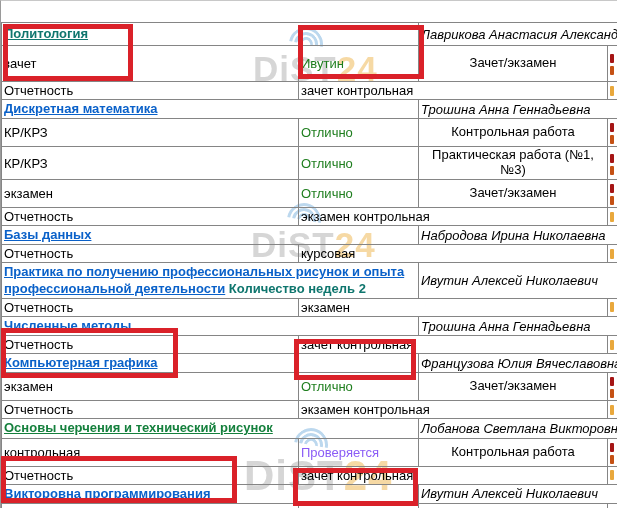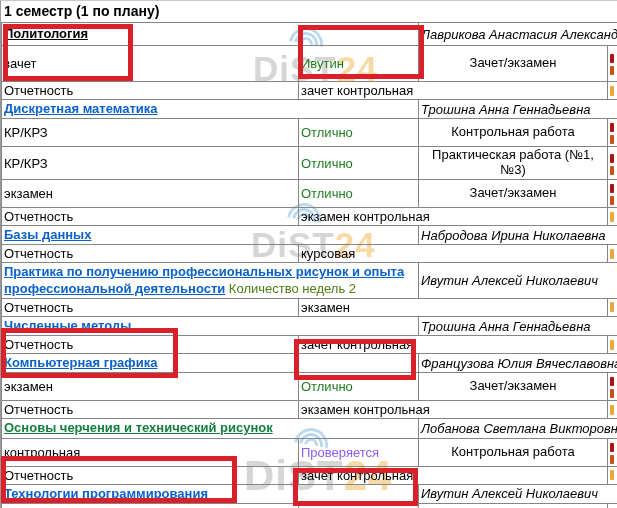--- a/index.html
+++ b/index.html
@@ -22,21 +22,21 @@
   .wm-arcs i{position:absolute;display:block;border:3px solid #b9d6ee;border-radius:50%;
     border-bottom-color:transparent;border-left-color:transparent;transform:rotate(-35deg);}
   .wm-arcs i:nth-child(1){width:8px;height:8px;left:8px;top:12px;}
   .wm-arcs i:nth-child(2){width:18px;height:18px;left:3px;top:7px;}
   .wm-arcs i:nth-child(3){width:28px;height:28px;left:-2px;top:2px;}
   
   table.grades{position:absolute;left:0;top:21px;width:700px;border-collapse:collapse;table-layout:fixed;z-index:2;background:transparent;}
   table.grades td{border:1px solid #858585;padding:1px 2px;vertical-align:middle;overflow:hidden;background:transparent;}
   td.subject-cell{padding-left:2px;line-height:1.25;}
   a.subject-link{font-weight:bold;text-decoration:underline;cursor:pointer;}
-  .subject-suffix{color:#4d7c0f;font-weight:normal;text-align:center;}
+  .subject-suffix{color:#0f766e;font-weight:bold;text-align:center;}
   td.teacher-cell{font-style:italic;white-space:nowrap;padding-left:4px;}
   td.ctrl-cell{padding-left:7px;}
   td.grade-cell{padding-left:6px;}
   td.work-cell{padding-left:4px;line-height:1.15;text-align:center;}
   td.report-label{padding-left:2px;}
   td.report-value{padding-left:3px;}
   td.extra-cell{padding:0 0 0 2px;vertical-align:middle;}
   .frag{display:block;width:4px;border-radius:1px;}
   .frag-a{height:9px;margin:2px 0 3px 0;background:#a51515;}
   .frag-b{height:9px;background:#c55114;}
@@ -48,21 +48,20 @@
   .rbox-c{left:0px;  top:327px;width:177px;height:50px;}
   .rbox-d{left:293px;top:338px;width:122px;height:41px;}
   .rbox-e{left:0px;  top:455px;width:236px;height:47px;}
   .rbox-f{left:292px;top:467px;width:125px;height:38px;}
 </style>
 </head>
 <body>
 
 <div id="screen">
 
-  <div class="page-title">1 семестр (1 по плану)</div>
 
   <div class="wm wm-1">
     <span class="wm-arcs">
         <i></i>
         <i></i>
         <i></i>
       </span>
     <span class="wm-gray">DiST</span><span class="wm-orange">24</span>
   </div>
   <div class="wm wm-2">
@@ -84,21 +83,21 @@
 
   <table class="grades">
     <colgroup>
         <col style="width:297px">
         <col style="width:120px">
         <col style="width:189px">
         <col style="width:94px">
       </colgroup>
     <tbody id="grades-body">
         <tr style="height: 23px;">
-          <td class="subject-cell" colspan="2"><a class="subject-link" style="color: #000000;">Политология</a></td>
+          <td class="subject-cell" colspan="2"><a class="subject-link" style="color: #0f766e;">Политология</a></td>
           <td class="teacher-cell" colspan="2">Лаврикова Анастасия Александровна</td>
         </tr>
         <tr style="height: 36px;">
           <td class="ctrl-cell">зачет</td>
           <td class="grade-cell"><span style="color: rgb(30, 126, 30);">Ивутин</span></td>
           <td class="work-cell">Зачет/экзамен</td>
           <td class="extra-cell">
             <span class="frag frag-a"></span>
             <span class="frag frag-b"></span>
           </td>
@@ -215,21 +214,21 @@
           </td>
         </tr>
         <tr style="height: 15px;">
           <td class="report-label">Отчетность</td>
           <td class="report-value" colspan="2">зачет контрольная</td>
           <td class="extra-cell">
             <span class="frag frag-c"></span>
           </td>
         </tr>
         <tr style="height: 17px;">
-          <td class="subject-cell" colspan="2"><a class="subject-link" style="color: rgb(10, 97, 201);">Технологии программирования</a></td>
+          <td class="subject-cell" colspan="2"><a class="subject-link" style="color: rgb(10, 97, 201);">Викторовна программирования</a></td>
           <td class="teacher-cell" colspan="2">Ивутин Алексей Николаевич</td>
         </tr>
         <tr style="height: 36px;">
           <td class="ctrl-cell">зачет</td>
           <td class="grade-cell"></td>
           <td class="work-cell">Зачет</td>
           <td class="extra-cell"></td>
         </tr>
       </tbody>
   </table>

